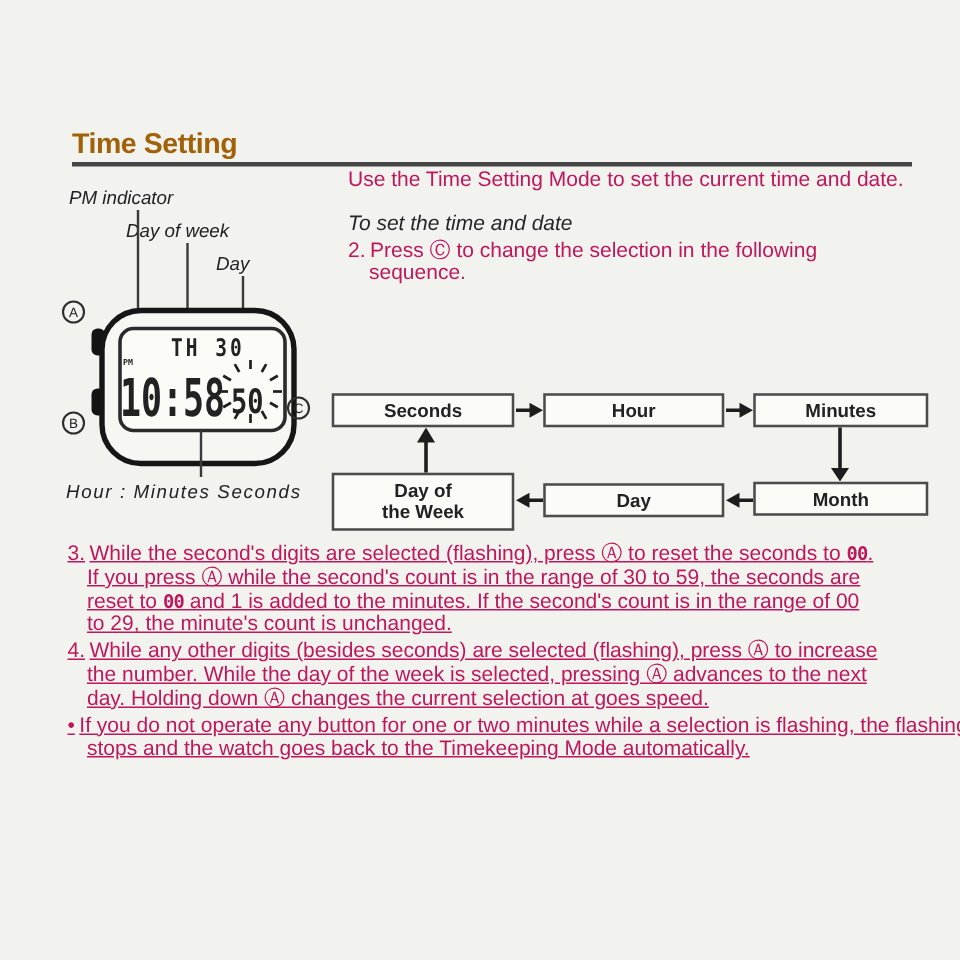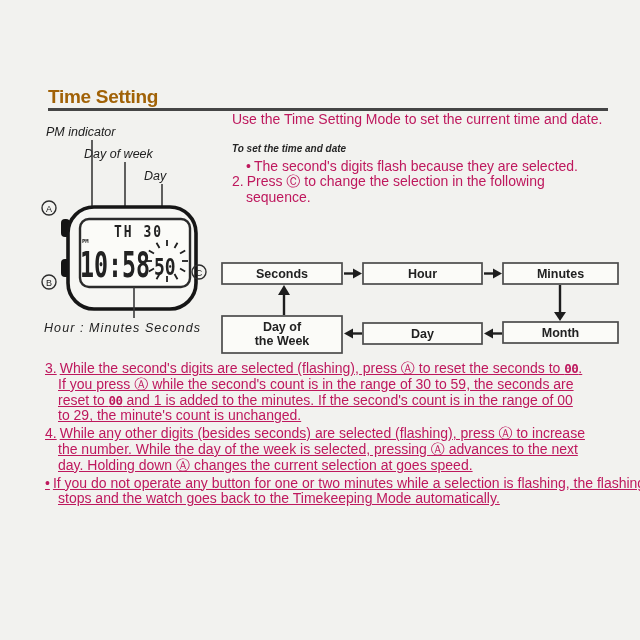--- a/index.html
+++ b/index.html
@@ -20,21 +20,21 @@
   .rule{position:absolute;left:48px;top:108px;width:560px;height:3px;background:#454545;}
   
   .watch{position:absolute;left:38px;top:115px;}
   .watch text{fill:#222;}
   .callout{font-style:italic;font-size:12.5px;}
   .lcdfont{font-family:"DejaVu Sans Mono",monospace;font-weight:bold;fill:#1c1c1c;}
   
   .rcol{position:absolute;left:232px;top:112px;width:376px;}
   .body{font-size:14px;line-height:15.8px;color:#be185d;}
   .intro{margin:0;}
-  .proc-head{margin:13px 0 2px 0;font-size:10px;font-weight:bold;font-style:italic;line-height:15.8px;}
+  .proc-head{margin:13px 0 2px 0;font-size:14px;font-weight:normal;font-style:italic;line-height:15.8px;}
   .pstep{margin:0;padding-left:14px;text-indent:-14px;}
   .pbullet{margin:0;padding-left:24px;text-indent:-10px;}
   .num{margin-right:3px;}
   
   .flow{position:absolute;left:218px;top:257px;}
   .flow .box{fill:#fbfbf8;stroke:#4c4c4c;stroke-width:1.7;}
   .flow text{font-family:"Liberation Sans","DejaVu Sans",sans-serif;font-size:12.5px;font-weight:bold;fill:#222;text-anchor:middle;}
   .flow .arrowline{stroke:#1d1d1d;stroke-width:2.4;}
   .flow .arrowhead{fill:#1d1d1d;stroke:none;}
   
@@ -115,23 +115,20 @@
       <text class="ringlabel" x="161" y="160.5">C</text>
     </g>
 
     <line class="ln" x1="96" y1="172" x2="96" y2="203"></line>
     <text class="callout" x="6" y="217" textLength="156">Hour : Minutes Seconds</text>
   </svg>
 
   <div class="rcol">
     <p class="body intro">Use the Time Setting Mode to set the current time and date.</p>
     <p class="proc-head">To set the time and date</p>
-    <div class="body pbullet">
-      <span class="num">•</span><span>The second's digits flash because they are selected.</span>
-    </div>
     <div class="body pstep">
       <span class="num">2.</span><span>Press Ⓒ to change the selection in the following sequence.</span>
     </div>
   </div>
 
   <svg class="flow" width="408" height="102" viewBox="0 0 408 102">
 
     <rect class="box" x="4" y="6" width="120" height="21"></rect>
     <rect class="box" x="145" y="6" width="119" height="21"></rect>
     <rect class="box" x="285" y="6" width="115" height="21"></rect>

